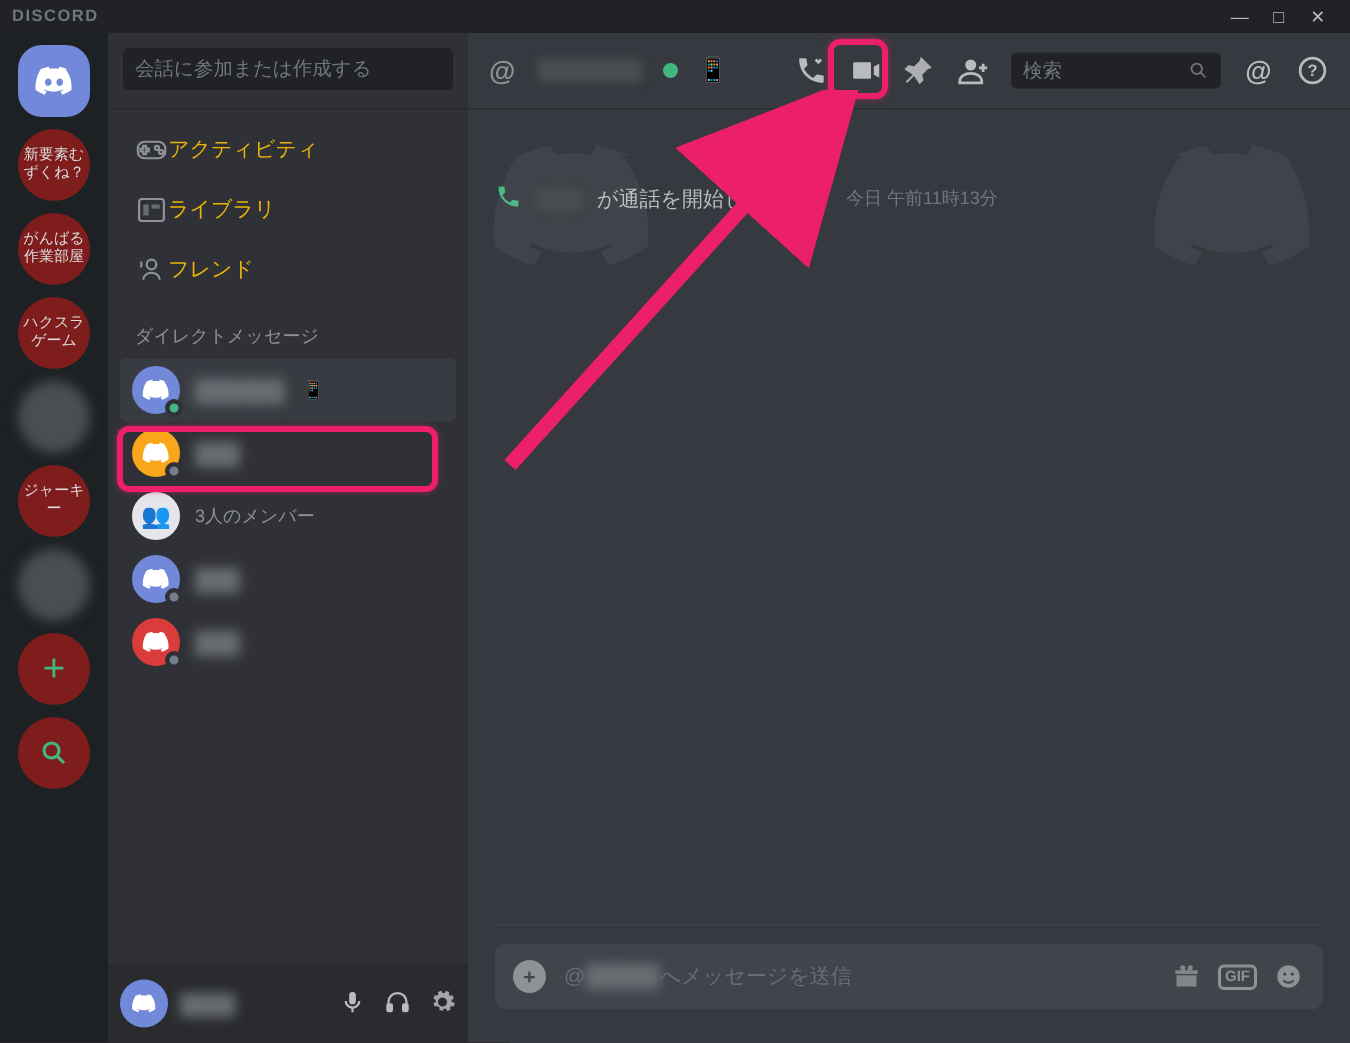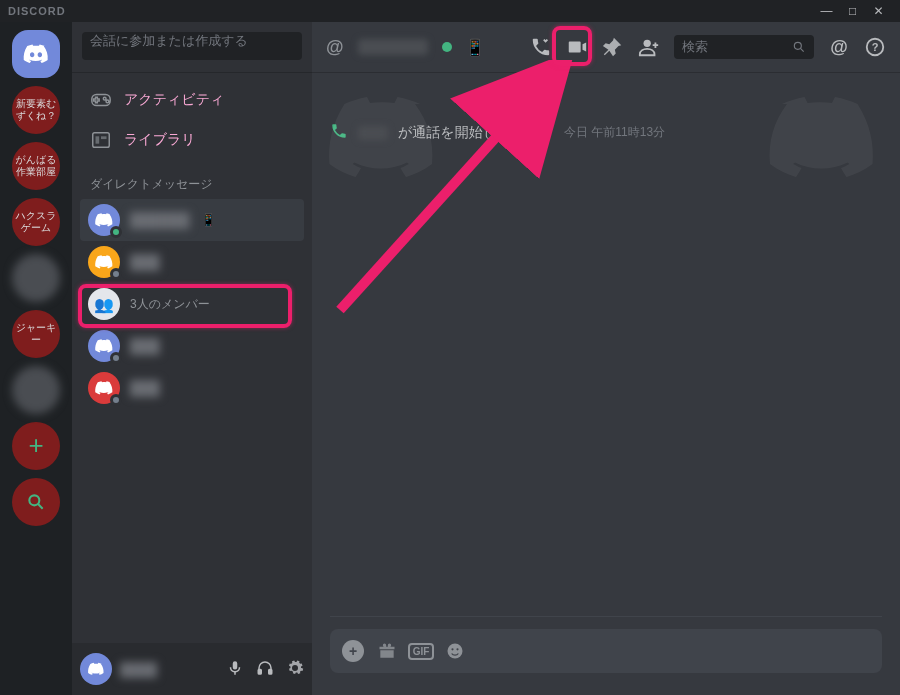--- a/index.html
+++ b/index.html
@@ -25,24 +25,24 @@
   .server.home { background: #7289da; border-radius: 16px; }
   .server.home svg { width: 28px; height: 28px; fill: #fff; }
   .server.text { font-size: 10px; }
   .server.faded { filter: blur(4px); background:#4a4d52; }
   .server.add { color:#43b581; font-size: 26px; font-weight: 300; }
   .server.search { color:#43b581; }
 
   
   .sidebar { width: 240px; background: #2f3136; display: flex; flex-direction: column; }
   .findbar { margin: 0; padding: 10px; height: 50px; box-shadow: 0 1px 0 rgba(0,0,0,.2); }
-  .findbar .box { background:#202225; border-radius:4px; height:28px; display:flex; align-items:flex-start; padding:0 8px; color:#72767d; font-size:13px; }
+  .findbar .box { background:#202225; border-radius:4px; height:28px; display:flex; align-items:center; padding:0 8px; color:#72767d; font-size:13px; }
 
   .navlist { padding: 8px 8px 0 8px; }
-  .navitem { display:flex; align-items:center; gap:12px; padding: 9px 10px; border-radius:4px; color:#f9a8d4; cursor: pointer; }
+  .navitem { display:flex; align-items:center; padding: 9px 10px; border-radius:4px; color:#eab308; cursor: pointer; }
   .navitem .ico { width:22px; height:22px; display:flex; align-items:center; justify-content:center; color:#8e9297; }
   .navitem .ico svg { width: 22px; height: 22px; fill: currentColor; }
 
   .dm-header { padding: 16px 18px 6px; font-size: 12px; color:#8e9297; }
 
   .dmlist { padding: 0 8px; }
   .dmitem { display:flex; align-items:center; gap:10px; padding:6px 8px; border-radius:4px; color:#8e9297; cursor:pointer; height:42px; }
   .dmitem .avatar { width:32px; height:32px; border-radius:50%; position:relative; flex-shrink:0; }
   .status-dot { position:absolute; right:-2px; bottom:-2px; width:12px; height:12px; border-radius:50%; background:#43b581; border:3px solid #2f3136; }
   .status-dot.offline { background:#747f8d; }
@@ -147,20 +147,30 @@
       </div>
       <div class="navitem">
         <span class="ico">
             <svg viewBox="0 0 24 24">
               <rect x="3" y="4" width="18" height="16" rx="2" fill="none" stroke="currentColor" stroke-width="1.6"></rect>
               <rect x="6" y="8" width="4" height="8" fill="currentColor" opacity=".6"></rect>
               <rect x="12" y="8" width="6" height="3" fill="currentColor" opacity=".6"></rect>
             </svg>
           </span>
         <span>ライブラリ</span>
+      </div>
+      <div class="navitem">
+        <span class="ico">
+            <svg viewBox="0 0 24 24">
+              <path d="M6 19c0-3 3-5 6-5s6 2 6 5" fill="none" stroke="currentColor" stroke-width="1.6"></path>
+              <circle cx="12" cy="8" r="3.5" fill="none" stroke="currentColor" stroke-width="1.6"></circle>
+              <path d="M4 10c1-1 1-3 0-4" stroke="currentColor" stroke-width="1.6" fill="none"></path>
+            </svg>
+          </span>
+        <span>フレンド</span>
       </div>
     </div>
     <div class="dm-header">ダイレクトメッセージ</div>
     <div class="dmlist">
       <div class="dmitem" style="background:rgba(79,84,92,.32);">
         <div class="avatar" style="background:#7289da;"><svg viewBox="0 0 24 24" style="width:20px;height:20px;margin:6px;fill:#fff;">
               <path d="M19.6 5.2C18.2 4.6 16.7 4.1 15.1 3.8c-.2.4-.4.8-.6 1.2-1.6-.2-3.3-.2-4.9 0-.2-.4-.4-.8-.6-1.2-1.6.3-3.1.8-4.5 1.4C1.9 9.3 1.2 13.3 1.5 17.2c1.8 1.3 3.5 2.1 5.2 2.6.4-.6.8-1.2 1.1-1.8-.6-.2-1.2-.5-1.7-.8.1-.1.3-.2.4-.3 3.4 1.6 7.1 1.6 10.5 0 .1.1.3.2.4.3-.6.3-1.1.6-1.7.8.3.6.7 1.2 1.1 1.8 1.7-.5 3.4-1.3 5.2-2.6.4-4.6-.8-8.5-3.4-12z"></path>
             </svg><span class="status-dot"></span></div>
         <span class="blurred">██████</span>
         <span class="phone-icon">📱</span>
@@ -273,20 +283,23 @@
         <span class="caller"></span>
         <span>が通話を開始しました。</span>
         <span class="ts">今日 午前11時13分</span>
       </div>
     </div>
 
     <div class="divider"></div>
     <div class="composer">
       <div class="bar">
         <div class="plus-circle">+</div>
+        <div class="ph">
+          <span>@</span><span class="blur">█████</span><span>へメッセージを送信</span>
+        </div>
         <span class="comp-icon">
             <svg width="20" height="20" viewBox="0 0 24 24" fill="currentColor">
               <path d="M4 11h16v9H4v-9zm-1-4h18v3H3V7zm6-4a2 2 0 012 2v2h-2a2 2 0 010-4zm6 0a2 2 0 010 4h-2V5a2 2 0 012-2z" opacity=".85"></path>
             </svg>
           </span>
         <span class="comp-icon">
             <span class="gif-chip">GIF</span>
           </span>
         <span class="comp-icon">
             <svg width="20" height="20" viewBox="0 0 24 24" fill="currentColor">

